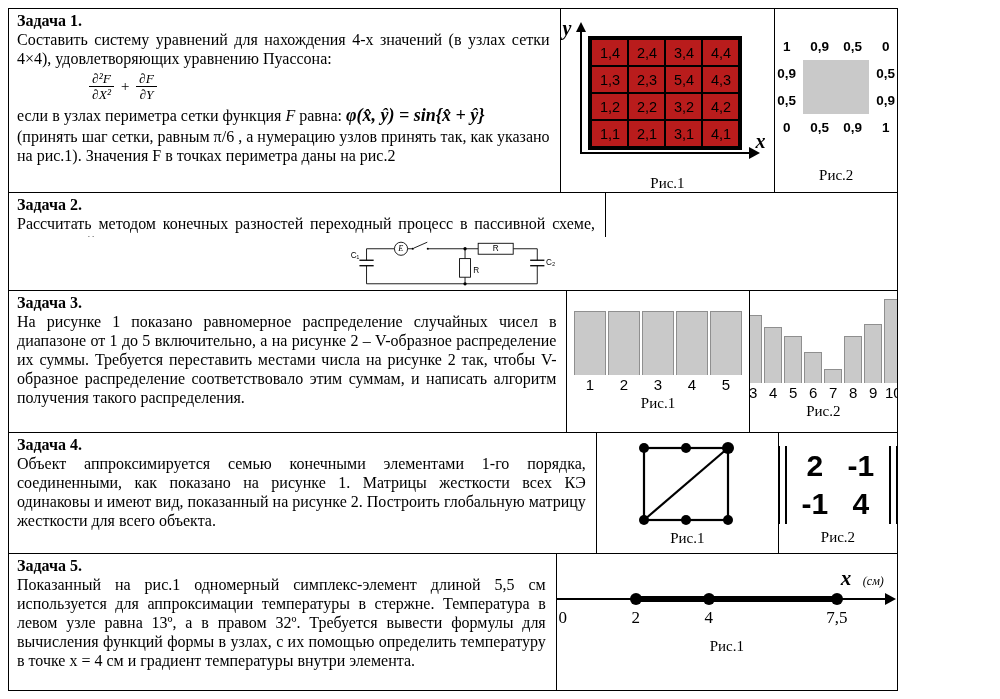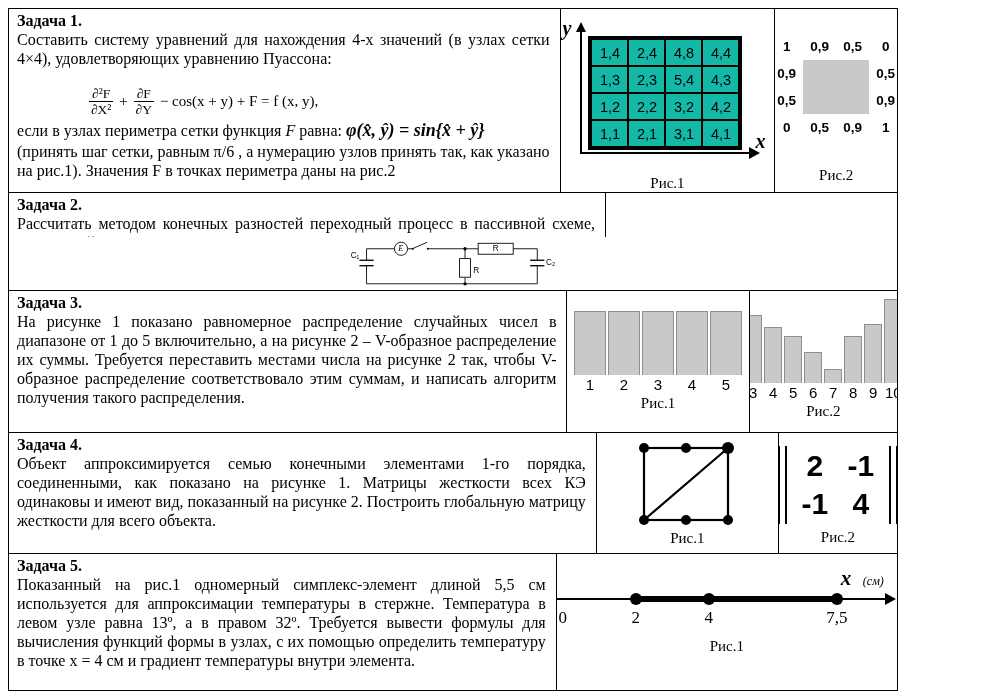--- a/index.html
+++ b/index.html
@@ -13,33 +13,33 @@
   .cell:last-child{border-right:none;}
   .text-cell{width:597px;padding:2px 10px 0 8px;font-size:16px;line-height:1.19;}
   .task-title{font-weight:bold;}
   .para{text-align:justify;}
   .fig-cell{display:flex;flex-direction:column;align-items:center;}
   .figcap{font-size:15px;}
   .f11{width:233px;}
   .f31{width:195px;}
   .f41{width:185px;}
   
-  .formula-line{margin:18px 0 3px 72px;display:flex;align-items:center;gap:6px;}
+  .formula-line{margin:3px 0 3px 72px;display:flex;align-items:center;gap:6px;font-style:italic;}
   .frac{display:inline-flex;flex-direction:column;align-items:center;font-size:13.5px;line-height:1.12;}
   .fnum{border-bottom:1px solid #000;padding:0 3px;}
   .fop{font-size:15px;}
   .frest{font-size:15px;}
   .iF{font-style:italic;}
   .phi{font-style:italic;font-weight:bold;font-size:18px;white-space:nowrap;}
   
   .axesbox{position:relative;width:210px;height:152px;margin-top:13px;}
   .ylab{position:absolute;left:0px;top:-5px;font-weight:bold;font-style:italic;font-size:20px;}
   .yarr{position:absolute;left:14px;top:0;width:0;height:0;border-left:5px solid transparent;border-right:5px solid transparent;border-bottom:10px solid #000;}
   .yax{position:absolute;left:18px;top:6px;width:2px;height:125px;background:#000;}
-  .grid16{position:absolute;left:26px;top:14px;display:grid;grid-template-columns:repeat(4,37px);grid-auto-rows:27px;border:3px solid #000;background:#14b8a6;}
+  .grid16{position:absolute;left:26px;top:14px;display:grid;grid-template-columns:repeat(4,37px);grid-auto-rows:27px;border:3px solid #000;background:#b91c1c;}
   .gcell{border:1px solid #000;display:flex;align-items:center;justify-content:center;font-family:"Liberation Sans",sans-serif;font-size:14.5px;}
   .xax{position:absolute;left:18px;top:130px;width:170px;height:2px;background:#000;}
   .xarr{position:absolute;left:187px;top:125px;width:0;height:0;border-top:6px solid transparent;border-bottom:6px solid transparent;border-left:11px solid #000;}
   .xlab{position:absolute;left:193px;top:108px;font-weight:bold;font-style:italic;font-size:20px;}
   
   .f12{padding-top:24px;}
   .valbox{position:relative;width:132px;height:108px;}
   .grayblock{position:absolute;left:33px;top:27px;width:66px;height:54px;background:#c9c9c9;}
   .grid16b{position:relative;display:grid;grid-template-columns:repeat(4,33px);grid-auto-rows:27px;}
   .g2cell{display:flex;align-items:center;justify-content:center;font-family:"Liberation Sans",sans-serif;font-weight:bold;font-size:13.5px;}
@@ -92,37 +92,36 @@
       <div class="formula-line">
         <span class="frac">
           <span class="fnum">∂²F</span>
           <span class="fden">∂X²</span>
         </span>
         <span class="fop">+</span>
         <span class="frac">
           <span class="fnum">∂F</span>
           <span class="fden">∂Y</span>
         </span>
-        <span class="frest">− cos(x + y) + F = f (x, y),</span>
       </div>
       <div class="para">
         <span>если в узлах периметра сетки функция </span><span class="iF">F</span><span> равна: </span><span class="phi">φ(x̂, ŷ) = sin{x̂ + ŷ}</span>
       </div>
       <div class="para">(принять шаг сетки, равным π/6 , а нумерацию узлов принять так, как указано на рис.1). Значения F в точках периметра даны на рис.2</div>
     </div>
 
     <div class="cell fig-cell f11">
       <div class="axesbox">
         <span class="ylab">y</span>
         <div class="yarr"></div>
         <div class="yax"></div>
         <div class="grid16" id="t1grid">
             <div class="gcell">1,4</div>
             <div class="gcell">2,4</div>
-            <div class="gcell">4,8</div>
+            <div class="gcell">3,4</div>
             <div class="gcell">4,4</div>
             <div class="gcell">1,3</div>
             <div class="gcell">2,3</div>
             <div class="gcell">5,4</div>
             <div class="gcell">4,3</div>
             <div class="gcell">1,2</div>
             <div class="gcell">2,2</div>
             <div class="gcell">3,2</div>
             <div class="gcell">4,2</div>
             <div class="gcell">1,1</div>

